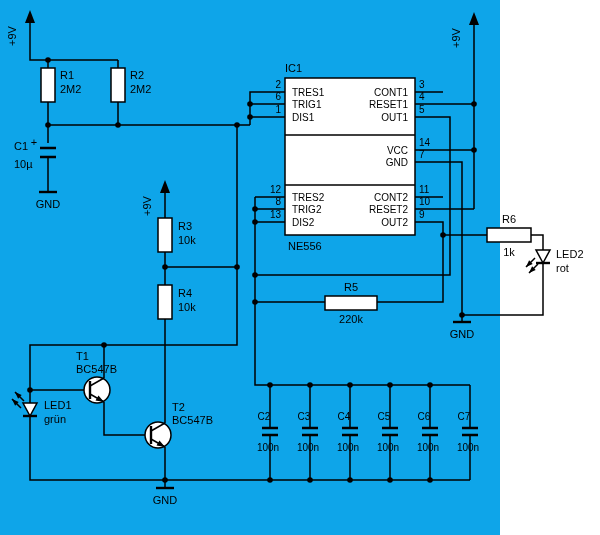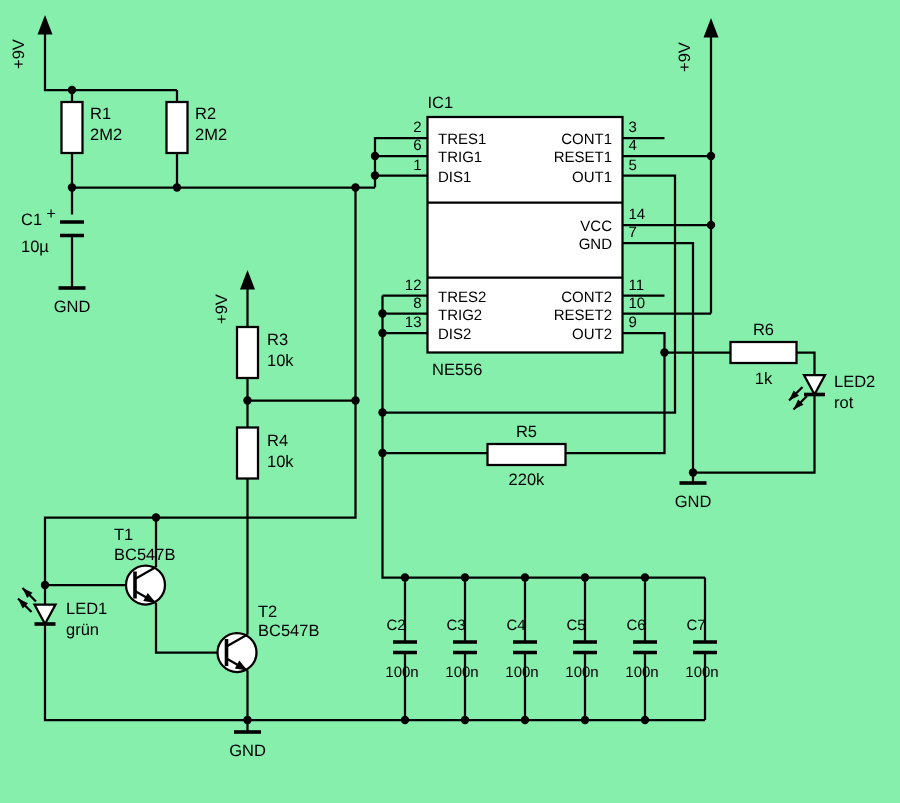--- a/index.html
+++ b/index.html
@@ -1,16 +1,16 @@
 <!DOCTYPE html>
 <html><head>
 <meta charset="utf-8">
 <style>
   html,body{margin:0;padding:0;background:#ffffff;}
-  .page{width:600px;height:535px;background:#86efac;position:relative;}
+  .page{width:500px;height:535px;background:#0ea5e9;position:relative;}
   svg{display:block;}
   text{font-family:"Liberation Sans",sans-serif;fill:#000;}
   .lbl{font-size:11px;}
   .pin{font-size:10px;}
   .wire{stroke:#000;stroke-width:1.5;fill:none;}
   .sym{stroke:#000;stroke-width:1.5;fill:#fff;}
   .bar{stroke:#000;stroke-width:2.4;fill:none;}
   .fillb{fill:#000;stroke:none;}
 </style>
 </head>

